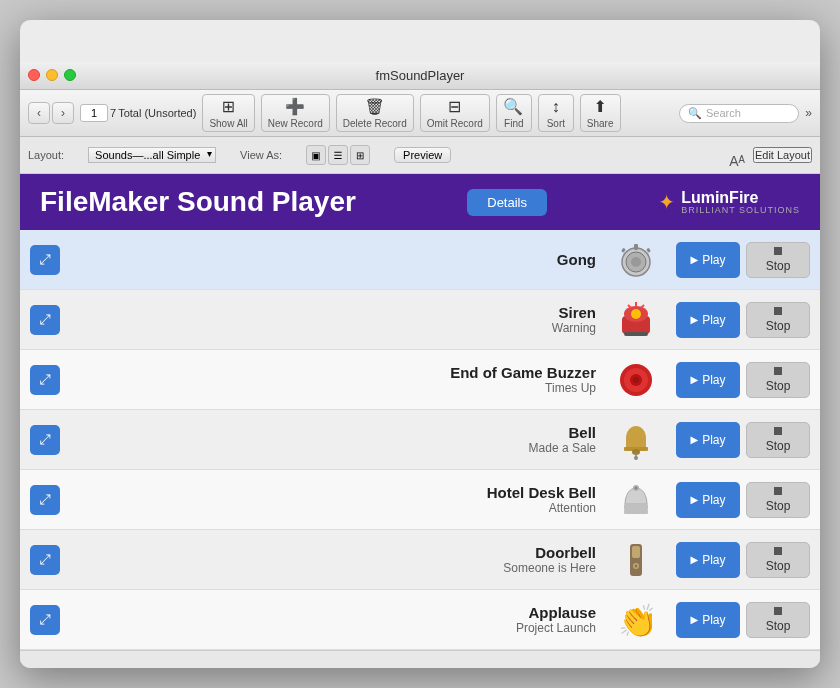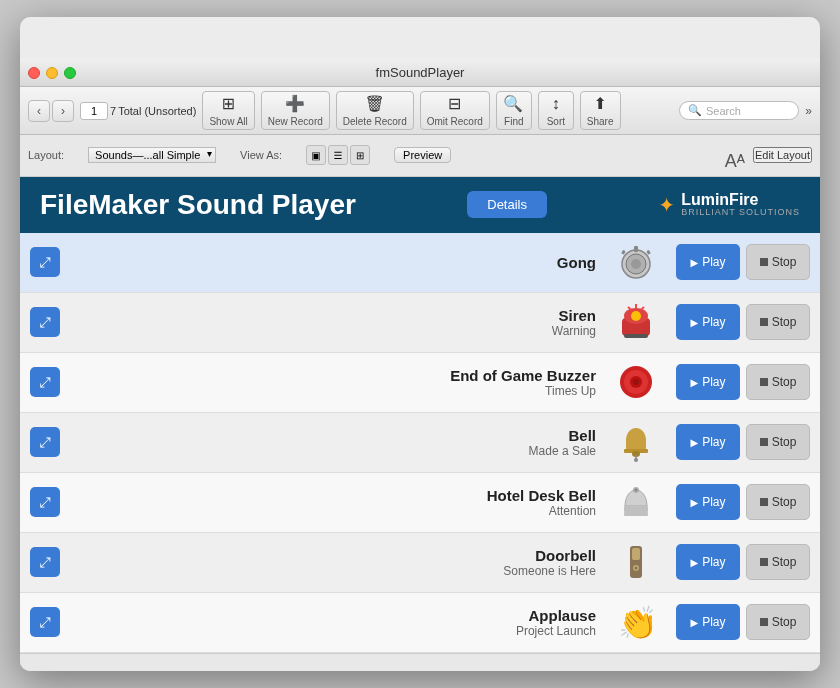--- a/index.html
+++ b/index.html
@@ -180,21 +180,21 @@
       font-size: 11px;
       color: #333;
       cursor: pointer;
     }
     
     .main-content {
       background: #1a1a1a;
       padding: 0;
     }
     .header-bar {
-      background: #0c4a6e;
+      background: #4c1d95;
       padding: 12px 20px;
       display: flex;
       align-items: center;
       justify-content: space-between;
     }
     .app-title {
       color: white;
       font-size: 28px;
       font-weight: bold;
     }
@@ -308,20 +308,21 @@
       border-radius: 5px;
       width: 64px;
       height: 36px;
       font-size: 12px;
       cursor: pointer;
       display: flex;
       align-items: center;
       justify-content: center;
       gap: 4px;
       font-weight: 500;
+      flex-direction: column;
     }
     .play-triangle { font-size: 10px; }
     .stop-square {
       width: 8px; height: 8px;
       background: #555;
       display: inline-block;
       flex-shrink: 0;
     }
     
     .bottom-area {
@@ -400,21 +401,21 @@
       </select>
     </div>
     <span class="layout-label">View As:</span>
     <div class="view-icons">
       <div class="view-icon">▣</div>
       <div class="view-icon">☰</div>
       <div class="view-icon">⊞</div>
     </div>
     <button class="preview-btn">Preview</button>
     <div class="layout-right">
-      <span style="font-size:18px;color:#555;margin-top:12px;">Aᴬ</span>
+      <span style="font-size:14px;color:#555;margin-top:12px;">Aᴬ</span>
       <button class="edit-layout-btn">Edit Layout</button>
     </div>
   </div>
 
   <div class="main-content">
 
     <div class="header-bar">
       <h1 class="app-title">FileMaker Sound Player</h1>
       <button class="details-btn">Details</button>
       <div class="luminfire-logo">

